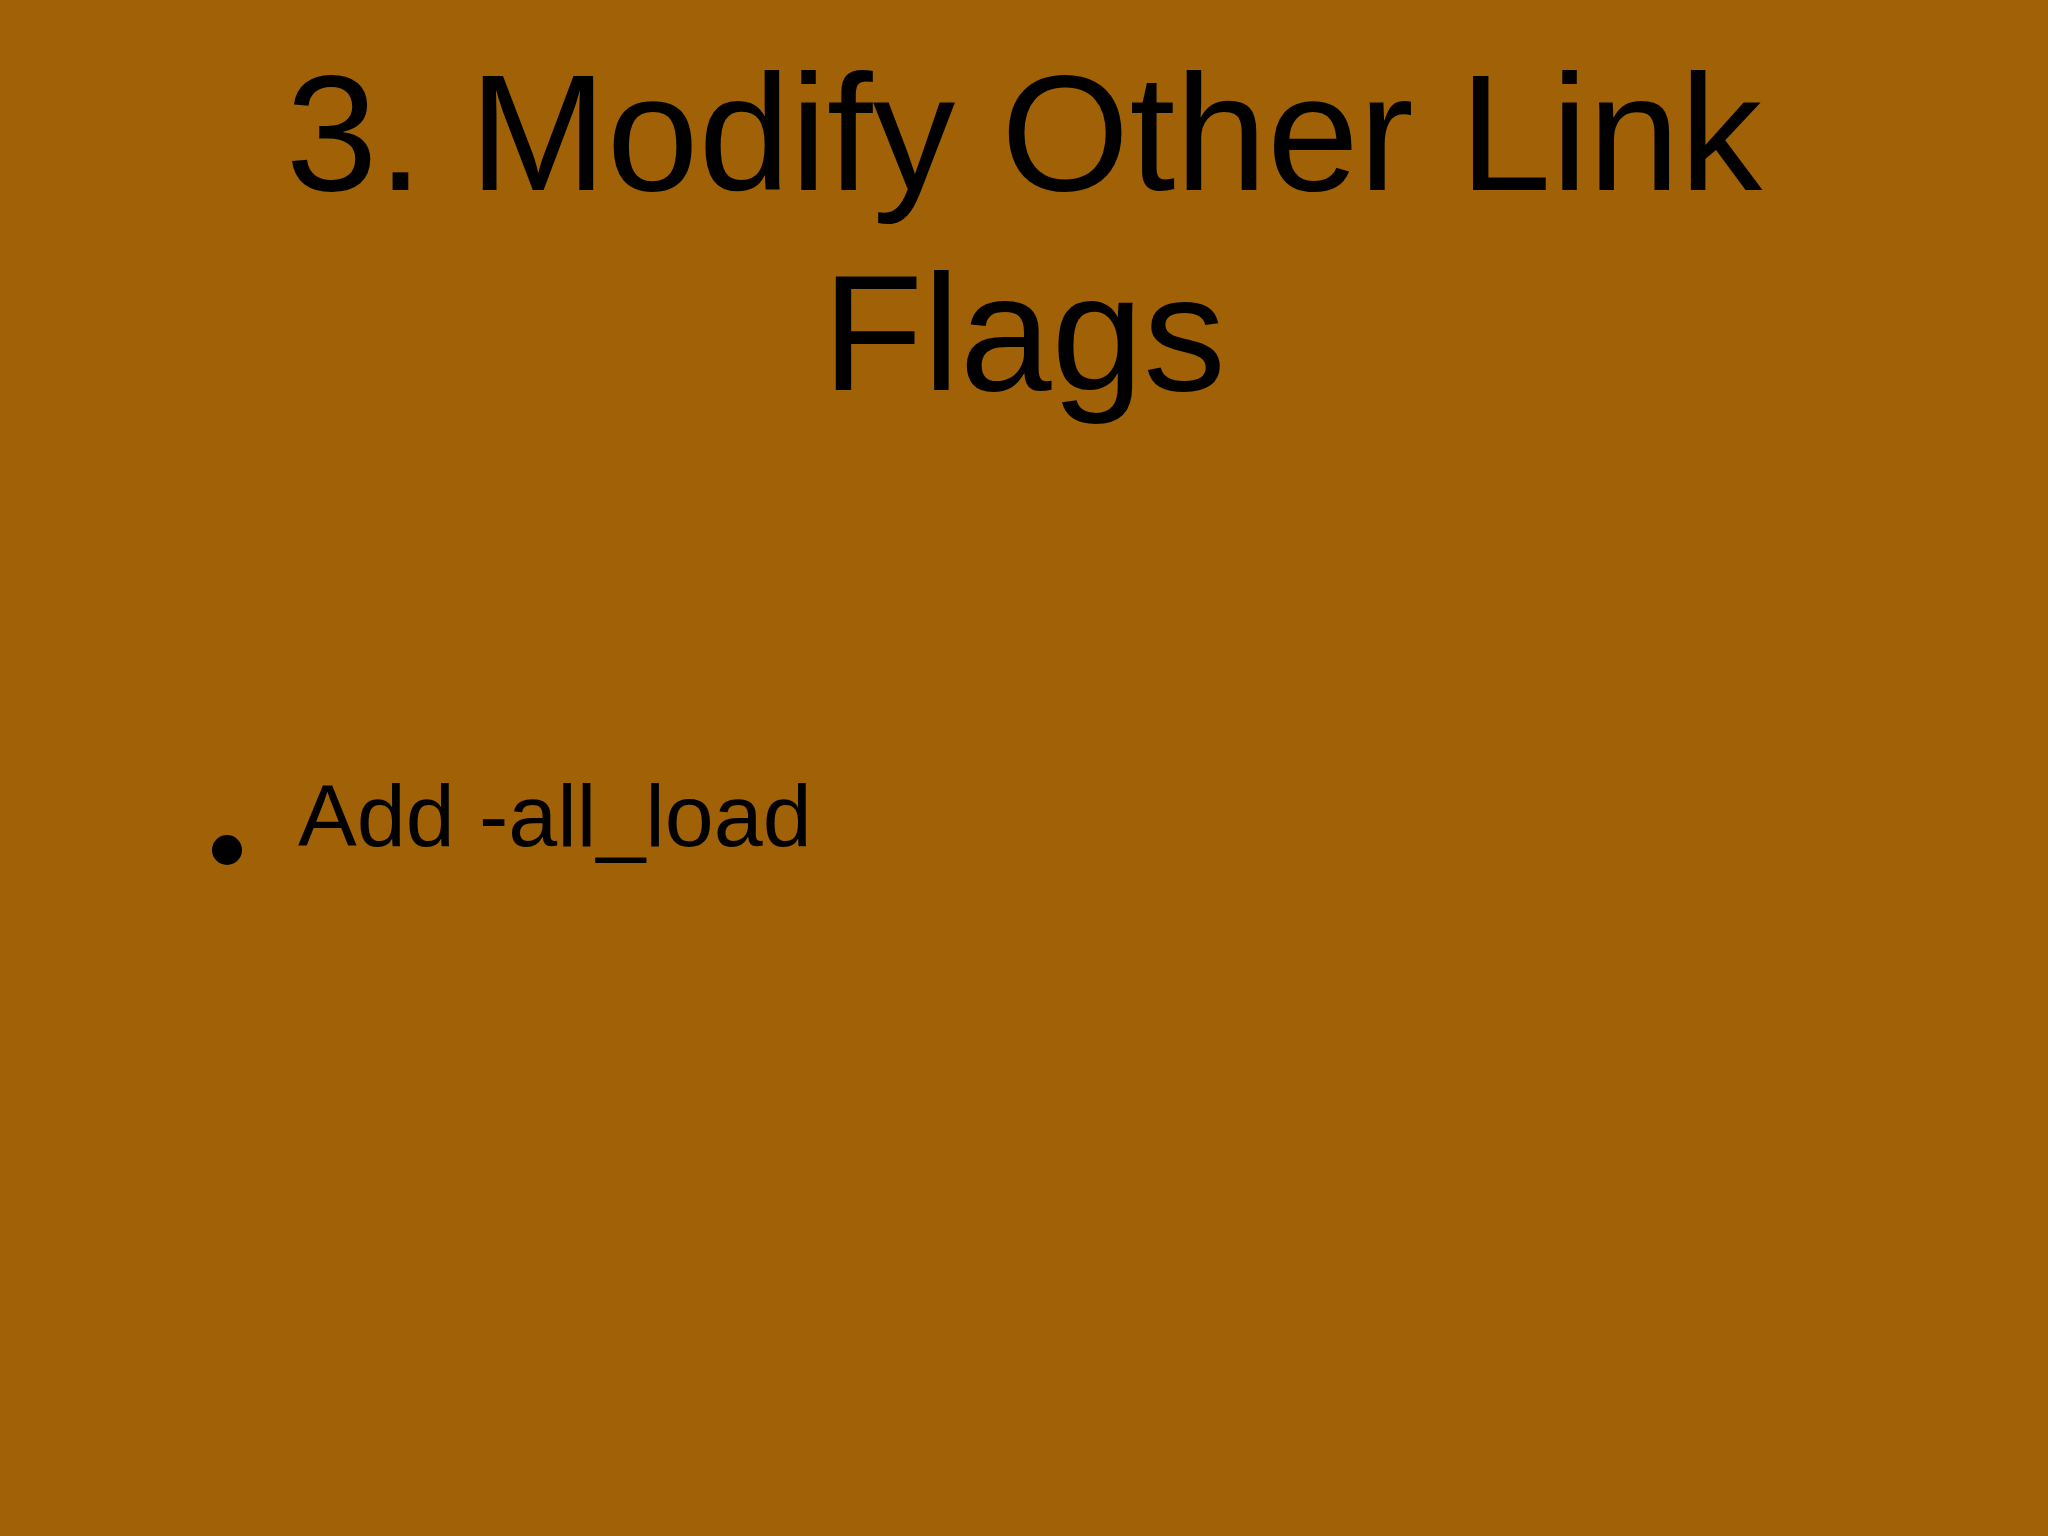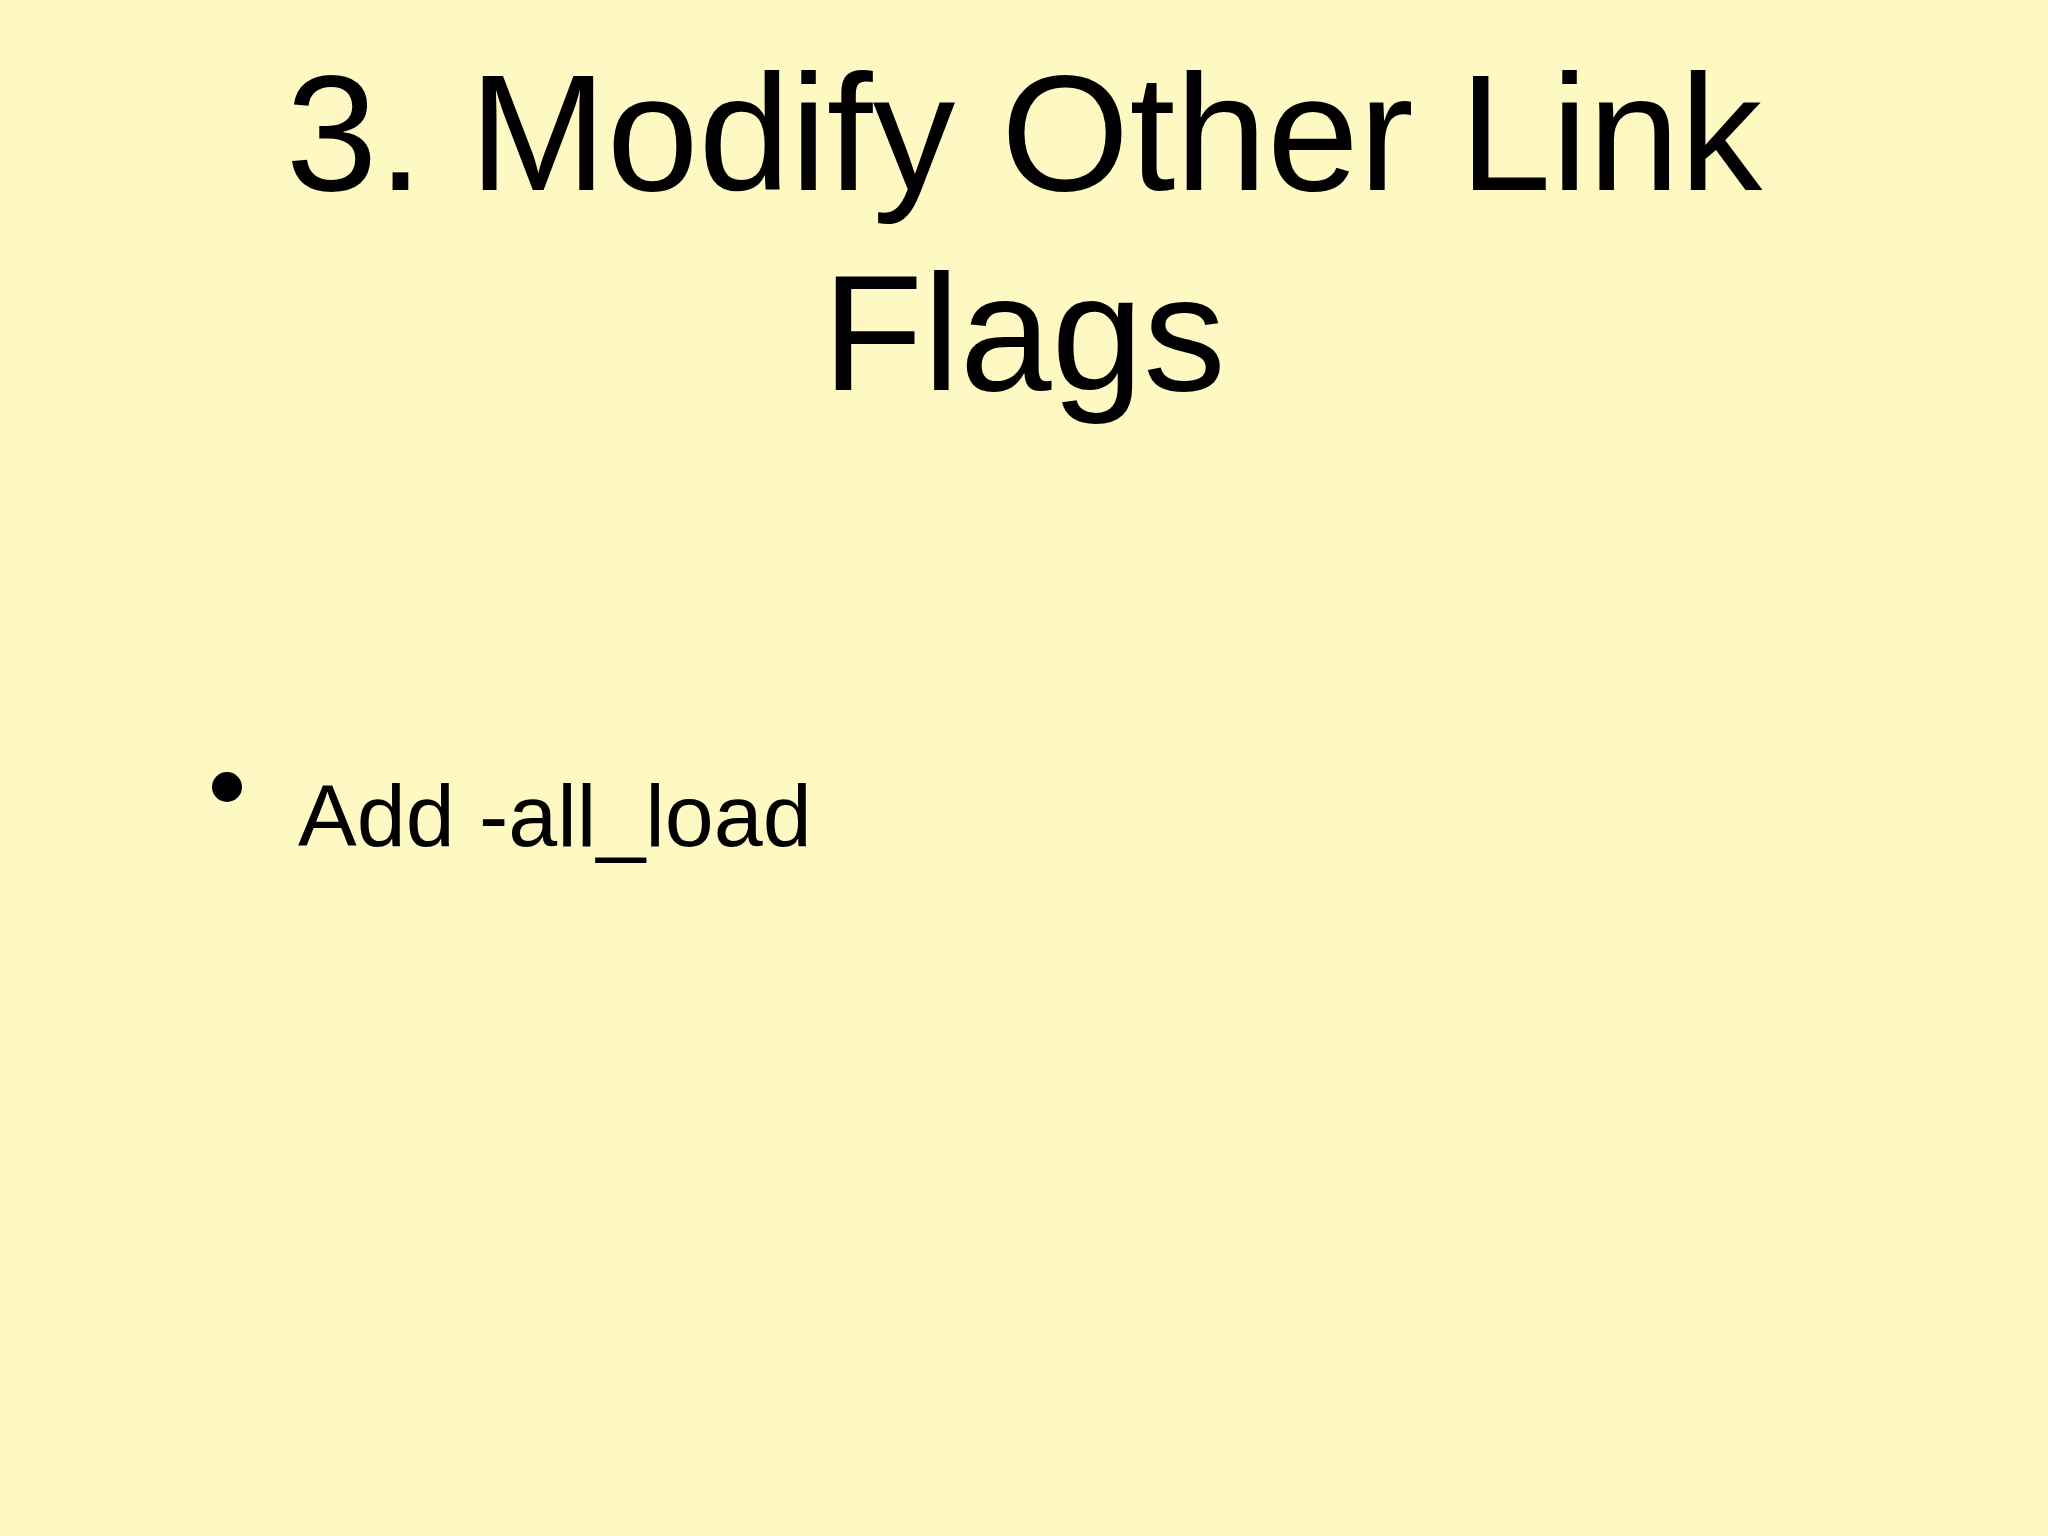--- a/index.html
+++ b/index.html
@@ -4,21 +4,21 @@
 <style>
   html, body {
     margin: 0;
     padding: 0;
     background: #ffffff;
   }
   .slide {
     position: relative;
     width: 2048px;
     height: 1536px;
-    background: #fef9c3;
+    background: #a16207;
     overflow: hidden;
     font-family: "Liberation Sans", sans-serif;
     color: #000000;
   }
   .slide-title {
     position: absolute;
     top: 34px;
     left: 50%;
     transform: translateX(-50%);
     width: 1640px;
@@ -34,21 +34,21 @@
     position: absolute;
     top: 768px;
     left: 212px;
     width: 1600px;
     display: flex;
     flex-direction: column;
     gap: 52px;
   }
   .bullet-item {
     display: flex;
-    align-items: flex-start;
+    align-items: flex-end;
     font-size: 88px;
     line-height: 1.1;
     font-weight: 400;
     color: #000000;
   }
   .bullet-dot {
     flex: 0 0 auto;
     width: 30px;
     height: 30px;
     border-radius: 50%;

